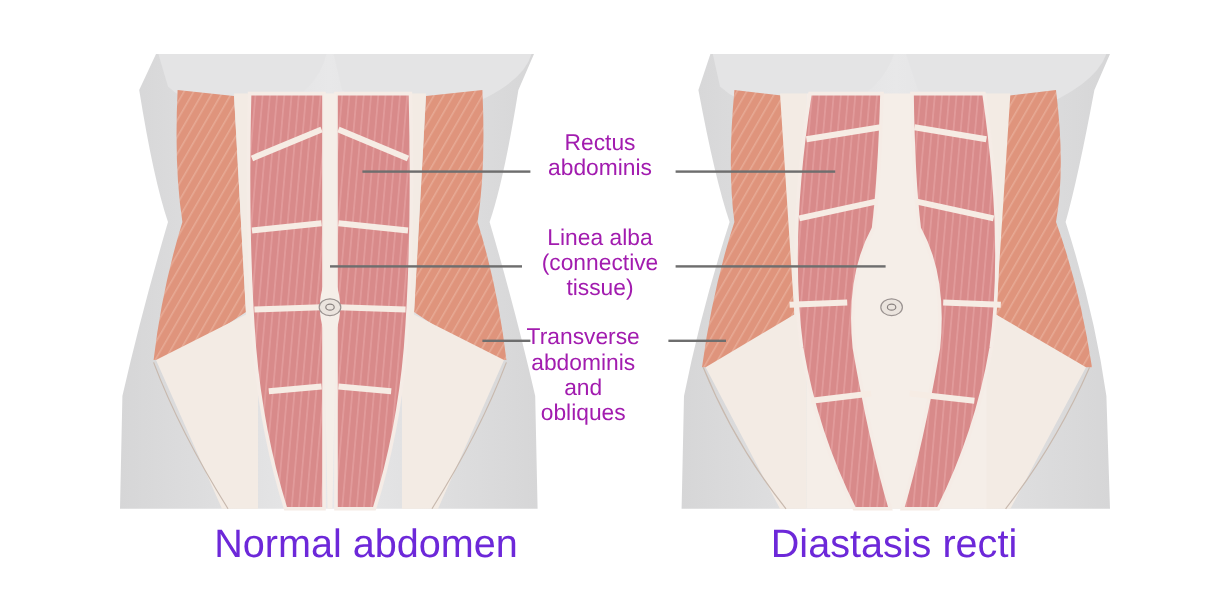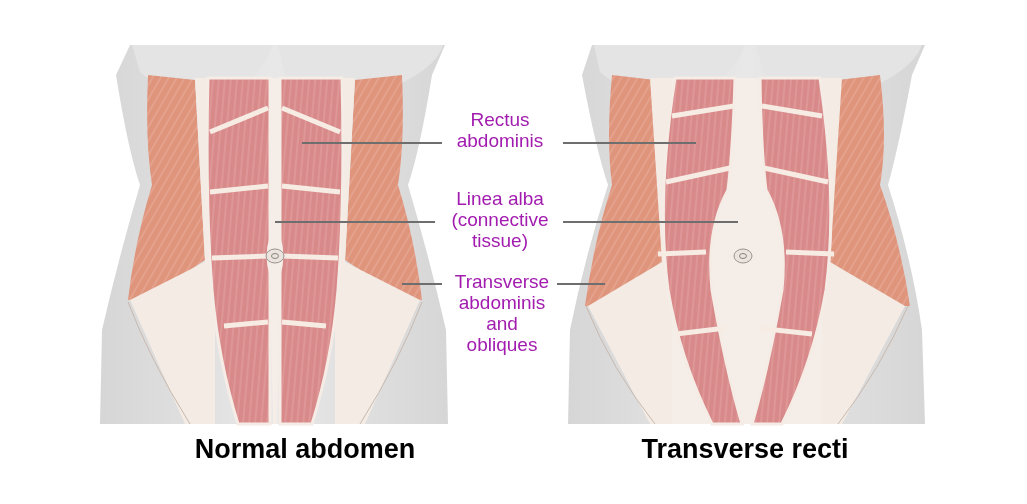--- a/index.html
+++ b/index.html
@@ -1,19 +1,19 @@
 <!DOCTYPE html>
 <html><head>
 <meta charset="utf-8">
 <style>
   html, body { margin: 0; padding: 0; background: #ffffff; }
   body { width: 1027px; height: 504px; position: relative; overflow: hidden; font-family: "Liberation Sans", sans-serif; }
   .figure { position: absolute; top: 0; left: 0; }
   .label { position: absolute; color: #a21caf; font-size: 19px; line-height: 21px; text-align: center; white-space: pre-line; }
-  .caption { position: absolute; color: #000000; font-size: 27px; text-align: center; font-weight: bold; }
+  .caption { position: absolute; color: #6d28d9; font-size: 33px; text-align: center; }
   .leader { position: absolute; height: 1.5px; background: #6e6e6e; }
 </style>
 </head>
 <body>
 
 <svg class="figure" width="1027" height="504" viewBox="0 0 1027 504" xmlns="http://www.w3.org/2000/svg">
   <defs>
     <pattern id="fiber" width="6" height="6" patternUnits="userSpaceOnUse" patternTransform="rotate(5)">
       <rect width="6" height="6" fill="#d88a8a"></rect>
       <line x1="3" y1="0" x2="3" y2="6" stroke="#e6a3a3" stroke-width="1"></line>
@@ -103,19 +103,19 @@
 <div class="leader" style="left:275px; top:221px; width:160px;"></div>
 <div class="leader" style="left:563px; top:221px; width:175px;"></div>
 <div class="leader" style="left:402px; top:283px; width:40px;"></div>
 <div class="leader" style="left:557px; top:283px; width:48px;"></div>
 
 <div class="label" style="left:430px; top:109px; width:140px;">Rectus
 abdominis</div>
 <div class="label" style="left:430px; top:188px; width:140px;">Linea alba
 (connective
 tissue)</div>
-<div class="label" style="left:432px; top:271px; width:140px;">Transverse
+<div class="label" style="left:416px; top:271px; width:140px;">Transverse
 abdominis
 and
 obliques</div>
 
 <div class="caption" style="left:160px; top:434px; width:290px;">Normal abdomen</div>
-<div class="caption" style="left:600px; top:434px; width:290px;">Transverse recti</div>
+<div class="caption" style="left:600px; top:434px; width:290px;">Diastasis recti</div>
 
 </body></html>

